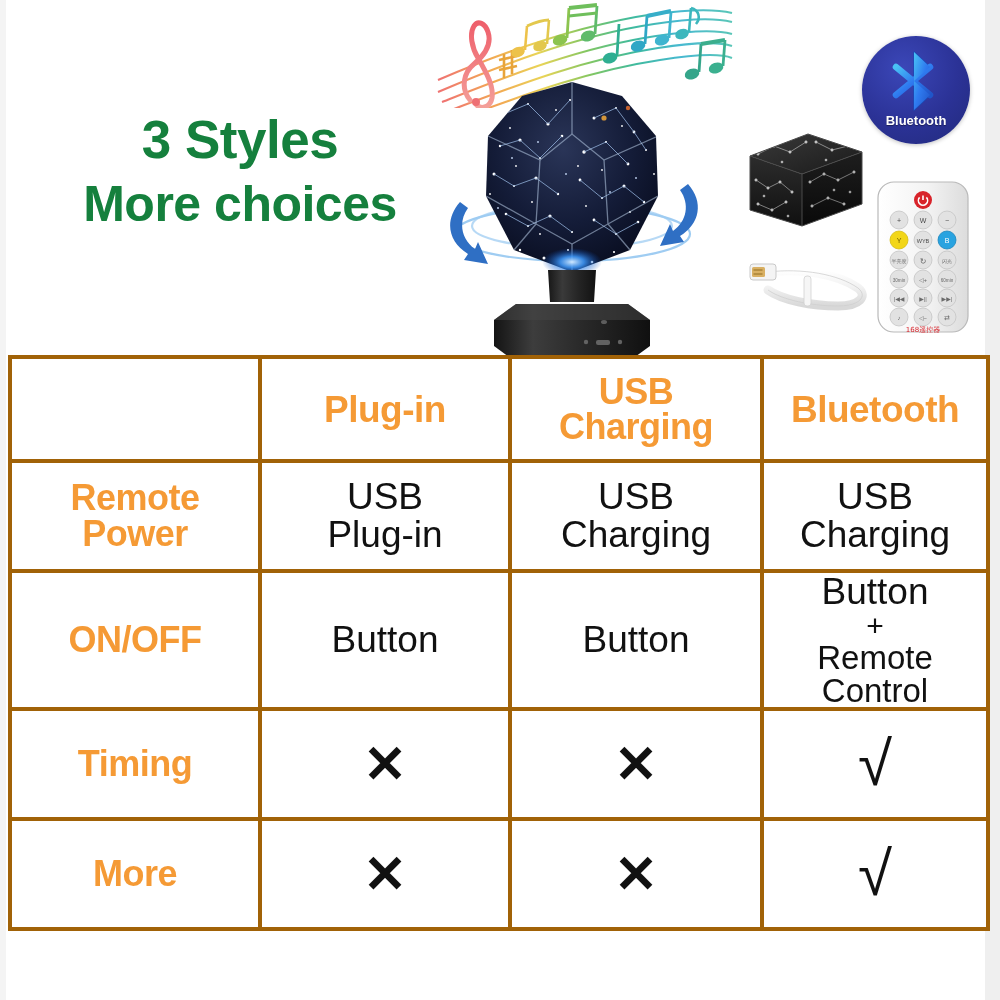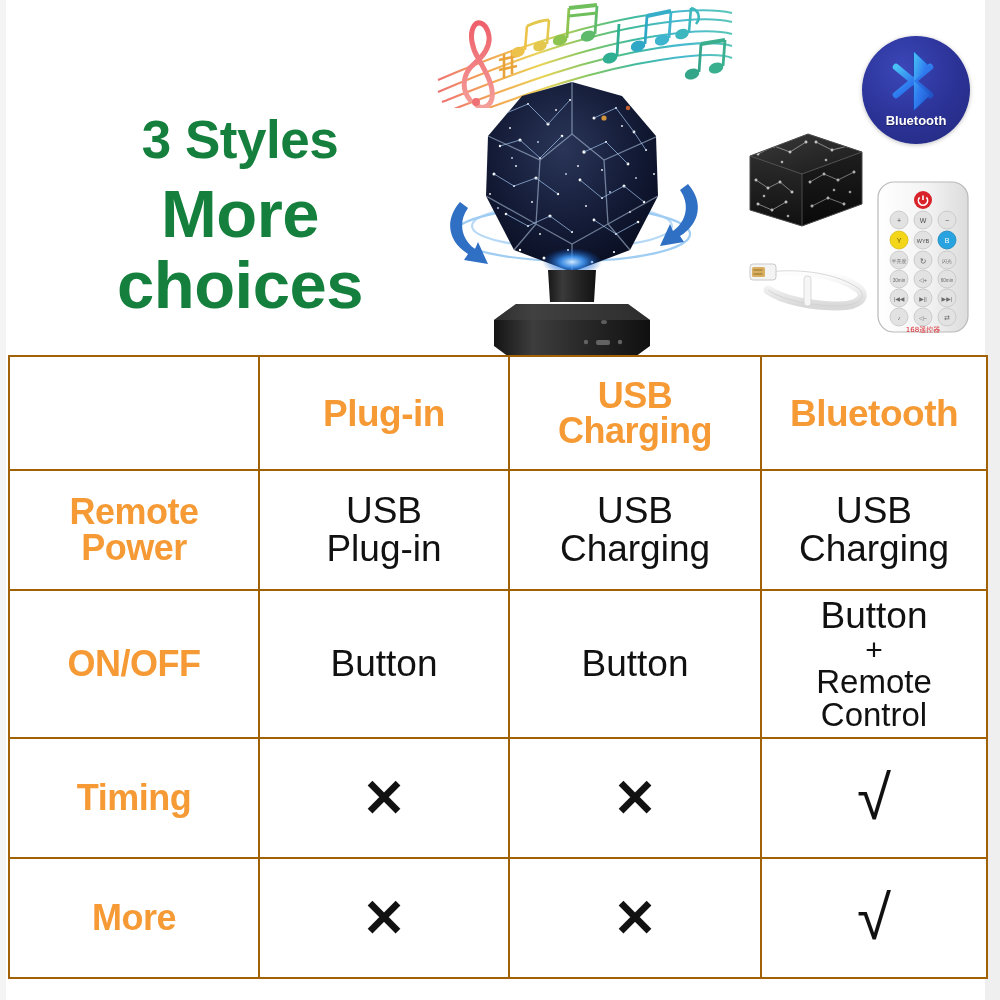--- a/index.html
+++ b/index.html
@@ -18,21 +18,21 @@
   .edge-left{left:0;width:6px;background:#f4f4f4;}
 
   
   .headline{
     position:absolute;left:40px;top:104px;width:400px;
     color:#15803d;font-weight:bold;line-height:1.06;
     letter-spacing:-0.5px;
     margin-top:8px;
   }
   .headline .l1{font-size:53px;display:block;text-align:center;}
-  .headline .l2{font-size:67px;display:block;text-align:center;margin-top:10px;}
+  .headline .l2{font-size:50px;display:block;text-align:center;margin-top:10px;}
 
   
   .music{position:absolute;left:424px;top:-4px;width:310px;height:112px;}
   .music svg{display:block;}
 
   
   .lamp{position:absolute;left:444px;top:74px;width:268px;height:285px;}
   .lamp svg{display:block;}
 
   
@@ -59,24 +59,24 @@
   .remote{position:absolute;left:872px;top:178px;width:104px;height:158px;}
 
   
   .cmp-table{
     position:absolute;left:8px;top:355px;width:978px;
     border-collapse:collapse;
     table-layout:fixed;
     background:#fff;
   }
   .cmp-table td, .cmp-table th{
-    border:2px solid #a16207;
+    border:4px solid #a16207;
     text-align:center;
     vertical-align:middle;
-    padding:6px 4px;
+    padding:0 4px;
     background:#fff;
   }
   col.c0{width:250px;}
   col.c1{width:250px;}
   col.c2{width:252px;}
   col.c3{width:226px;}
 
   .hdr-row td{height:100px;}
   .hdr-txt{
     color:#F59A35;font-weight:bold;font-size:37px;line-height:1.0;

